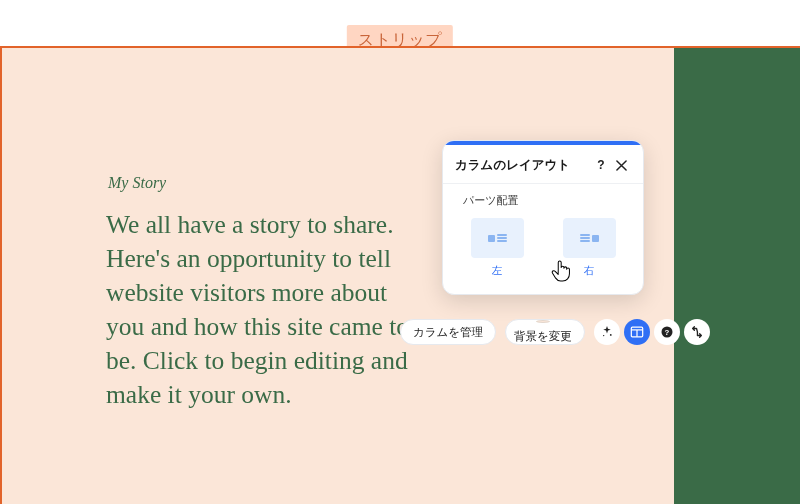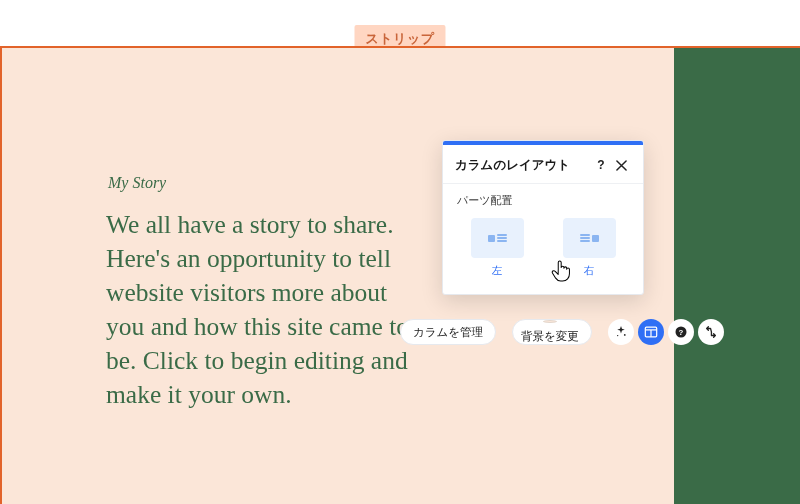--- a/index.html
+++ b/index.html
@@ -1,22 +1,22 @@
 <!DOCTYPE html>
 <html><head>
 <meta charset="utf-8">
 <style>
   * { box-sizing: border-box; margin: 0; padding: 0; }
   html, body { width: 800px; height: 504px; font-family: Arial, Helvetica, sans-serif; overflow: hidden; background: #fff; }
 
   .top-gap { height: 46px; background: #fff; position: relative; }
   .strip-label {
     position: absolute; left: 50%; top: 25px; transform: translateX(-50%);
-    background: #ffd6c2; color: #c9653a; font-size: 13px; padding: 5px 11px 4px;
-    border-radius: 2px 2px 0 0; letter-spacing: .5px; font-weight: bold;
+    background: #ffd6c2; color: #c9653a; font-size: 16px; padding: 5px 11px 4px;
+    border-radius: 2px 2px 0 0; letter-spacing: .5px;
   }
 
   .strip {
     position: absolute; top: 46px; left: 0; width: 800px; height: 458px;
     border-top: 2px solid #e2632a;
     border-left: 2px solid #e2632a;
     display: flex;
   }
   .col-left { width: 672px; height: 100%; background: #fbe6d8; position: relative; }
   .col-right { flex: 1; height: 100%; background: #3a6b47; }
@@ -28,32 +28,32 @@
   }
   .body {
     position: absolute; left: 104px; top: 160px; width: 320px;
     font-family: Georgia, 'Times New Roman', serif;
     color: #3a6b47; font-size: 25.5px; line-height: 1.33;
   }
 
   
   .popover {
     position: absolute; left: 442px; top: 140px; width: 202px;
-    background: #fff; border: 1px solid #e6e9ee; border-radius: 3px;
+    background: #fff; border: 1px solid #e6e9ee; border-radius: 12px;
     box-shadow: 0 6px 22px rgba(0,0,0,.14);
     overflow: hidden;
   }
   .pop-accent { height: 4px; background: #2f6ff5; }
   .pop-head { display: flex; align-items: center; padding: 10px 12px 8px; }
   .pop-title { font-size: 12.5px; font-weight: 700; color: #1a1a1a; flex: 1; }
   .pop-help, .pop-close { width: 20px; height: 20px; display: flex; align-items: center; justify-content: center; color: #222; cursor: pointer; }
   .pop-help { font-size: 12px; font-weight: 600; }
   .pop-close svg { width: 11px; height: 11px; }
   .pop-rule { height: 1px; background: #eef0f3; margin: 0 0 0 0; }
-  .pop-section-label { font-size: 11px; color: #3c3c3c; padding: 9px 14px 10px; }
+  .pop-section-label { font-size: 11px; color: #3c3c3c; padding: 9px 14px 10px; margin-left: 6px; }
   .pop-options { display: flex; gap: 8px; padding: 0 12px 6px; }
   .opt { flex: 1; display: flex; flex-direction: column; align-items: center; gap: 6px; cursor: pointer; }
   .opt-box {
     width: 53px; height: 40px; border-radius: 4px; background: #e8f1fd;
     display: flex; align-items: center; justify-content: center;
   }
   .opt.selected .opt-box { background: #2f6ff5; }
   .glyph { display: flex; flex-direction: column; gap: 2px; }
   .glyph .row { display: flex; gap: 2px; align-items: center; }
   .sq { width: 7px; height: 7px; background: #8bb5f1; border-radius: 1px; }
@@ -63,21 +63,21 @@
   .opt-label { font-size: 10.5px; color: #2f6ff5; }
   .pop-pad-bottom { height: 10px; }
 
   .cursor {
     position: absolute; left: 550px; top: 258px; width: 22px; height: 26px;
     pointer-events: none;
   }
 
   
   .actionbar {
-    position: absolute; left: 400px; top: 319px; display: flex; align-items: center; gap: 16px;
+    position: absolute; left: 400px; top: 319px; display: flex; align-items: center; gap: 9px;
   }
   .pill {
     background: #fff; border: 1px solid #e6e9ee; border-radius: 18px;
     font-size: 11.5px; color: #222; height: 26px; display: flex; align-items: center;
     padding: 0 12px; cursor: pointer;
   }
   .pill.bg { padding-left: 8px; gap: 6px; flex-direction: column; }
   .swatch { width: 14px; height: 14px; border-radius: 50%; background: #fbe6d8; border: 1px solid #e2d6cc; }
   .iconbar { display: flex; align-items: center; gap: 4px; }
   .rbtn {

